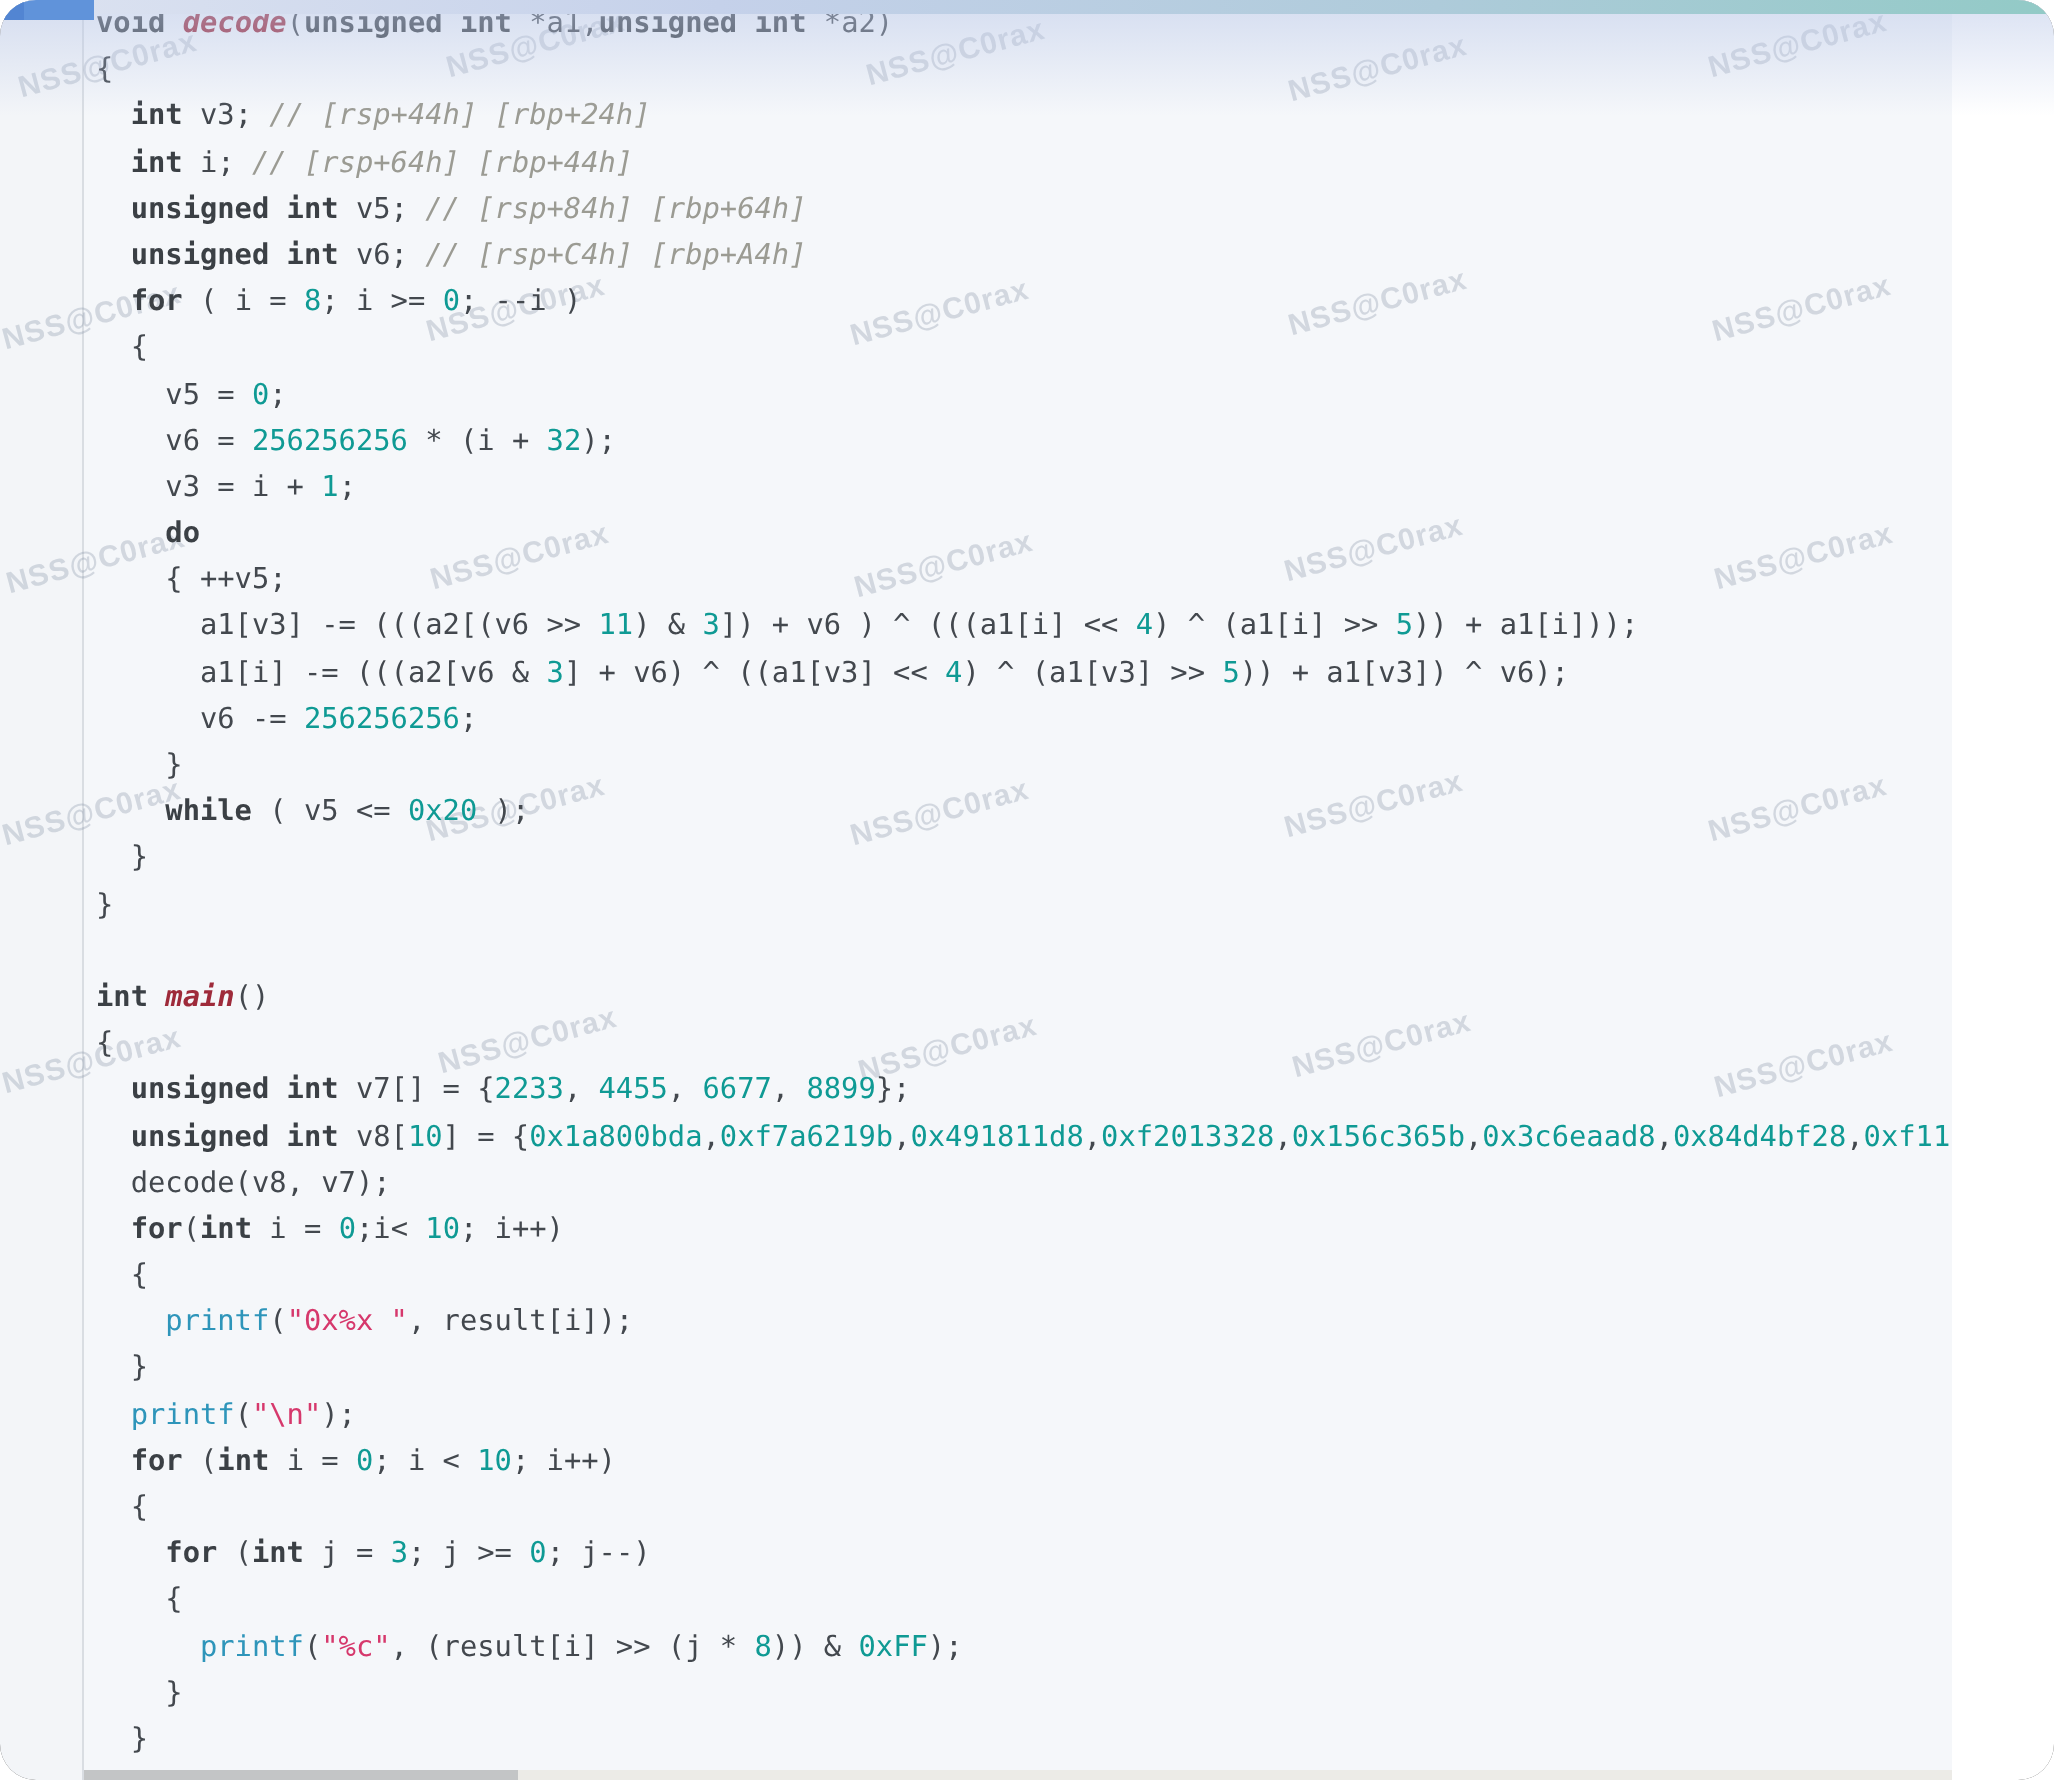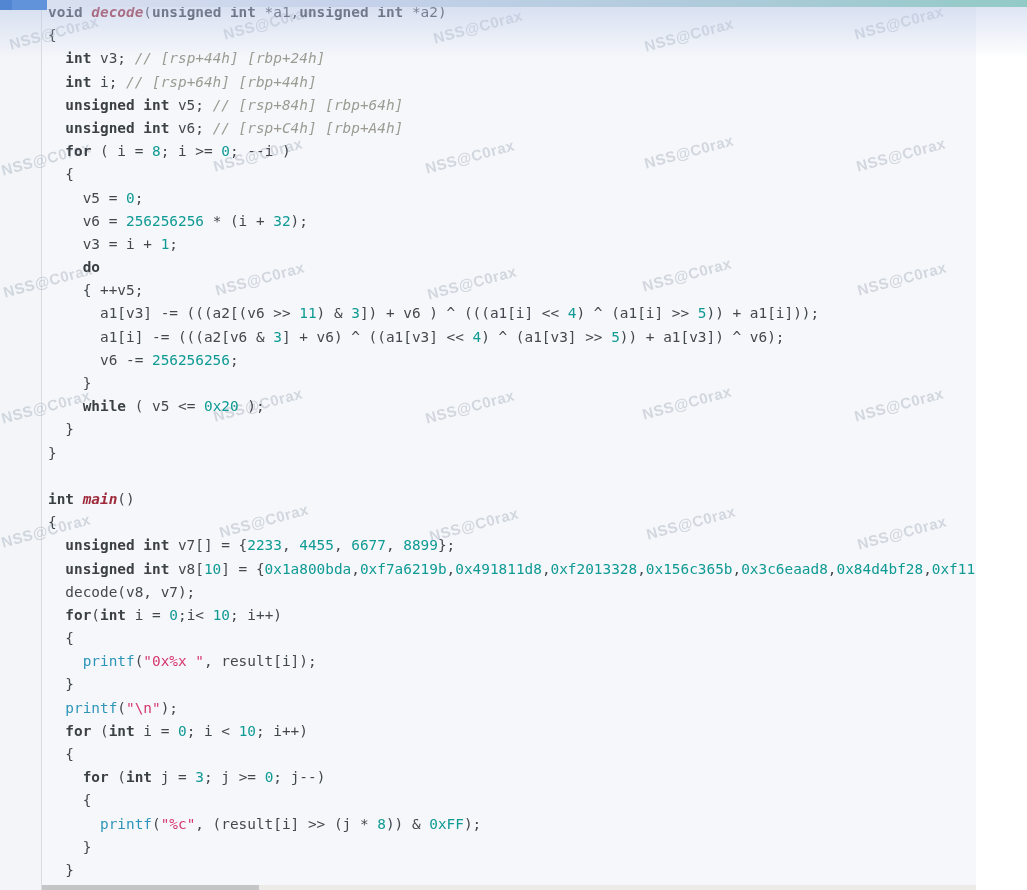--- a/index.html
+++ b/index.html
@@ -1,17 +1,17 @@
 <!DOCTYPE html>
 <html style="--keyword: #3b4045; --function-def: #9e2a3a; --number: #0f9a94; --builtin: #2e95ba; --string: #d6386c; --comment: #9b9b93; --plain: #43484e; --code-bg: #f5f7fa;"><head>
 <meta charset="utf-8">
 <style>
   html,body{margin:0;padding:0;background:#fff;}
   body{width:1027px;height:890px;overflow:hidden;font-family:"DejaVu Sans Mono",monospace;}
-  .page{position:relative;width:1027px;height:890px;overflow:hidden;background:#404040;}
+  .page{position:relative;width:1027px;height:890px;overflow:hidden;background:#404040;border-radius:18px;}
 
   
   .left-gutter{position:absolute;left:0;top:0;width:42px;height:890px;
     background:#f3f5f8;border-right:1px solid #d9dde2;box-sizing:border-box;}
 
   
   .code-block{position:absolute;left:42px;top:0;width:934px;height:890px;
     background:var(--code-bg,#f5f7fa);overflow:hidden;}
   .code-content{position:relative;z-index:2;margin:0;padding:1px 0 0 6px;
     font-family:"DejaVu Sans Mono",monospace;font-size:14.4px;line-height:23.2px;

